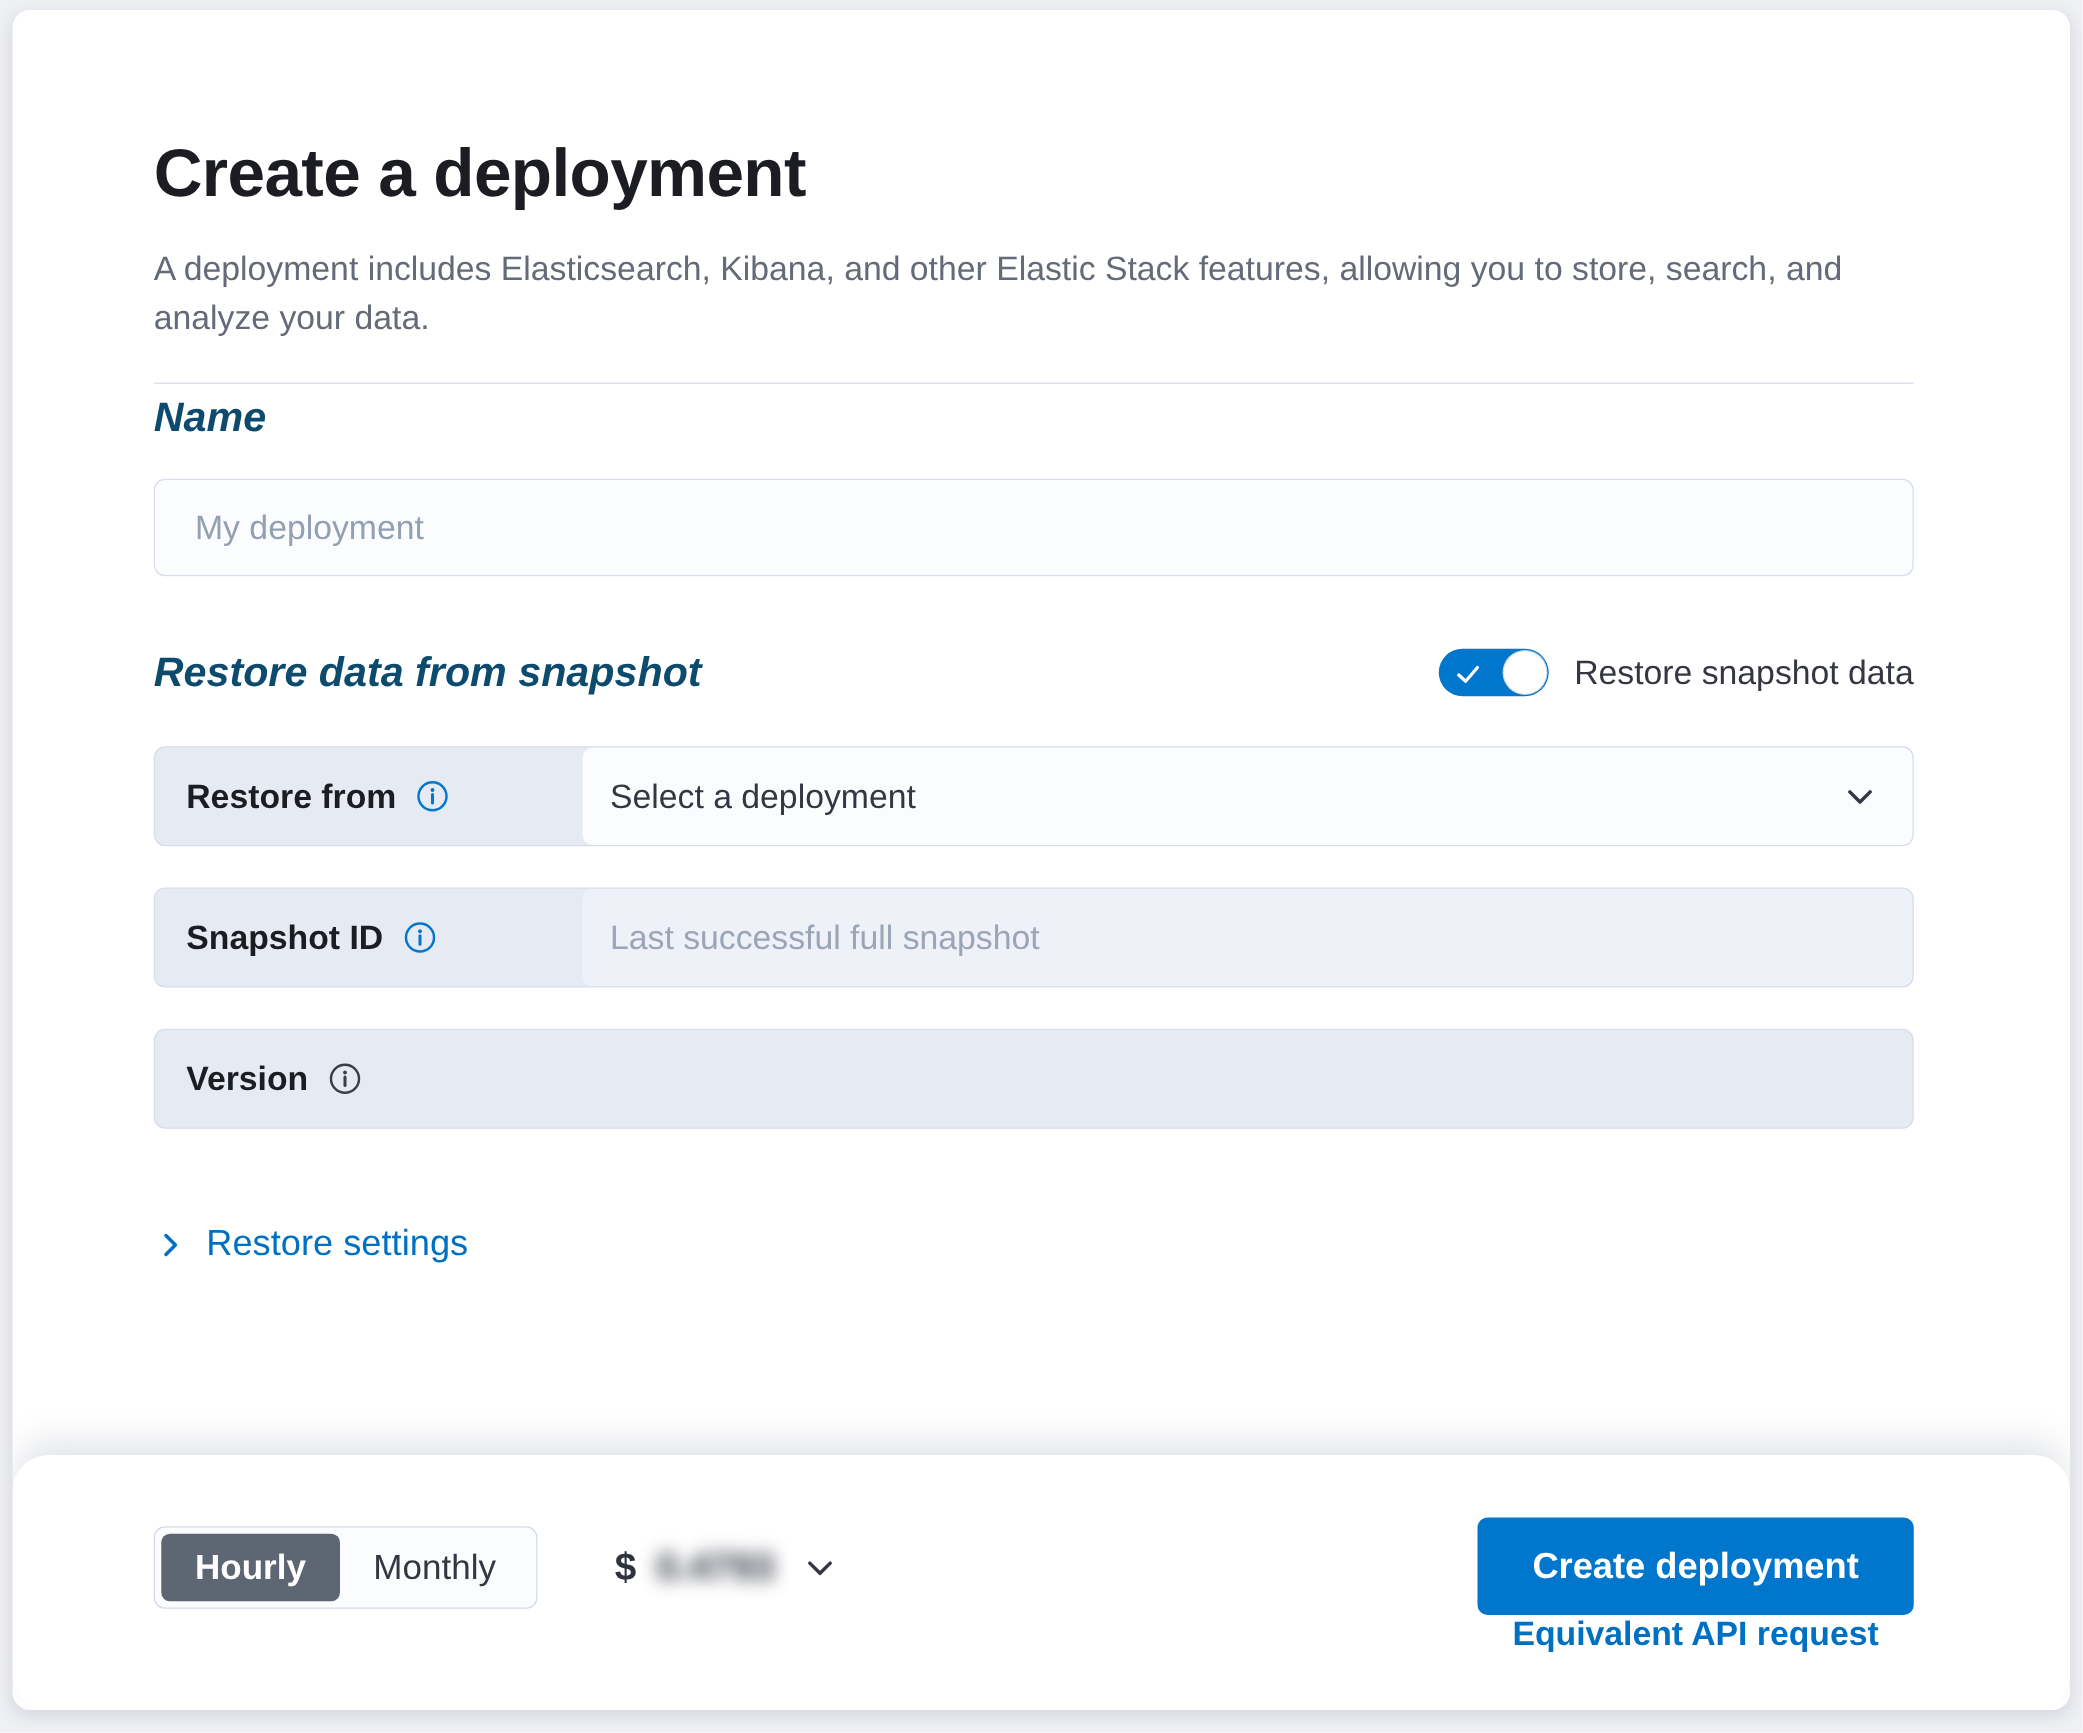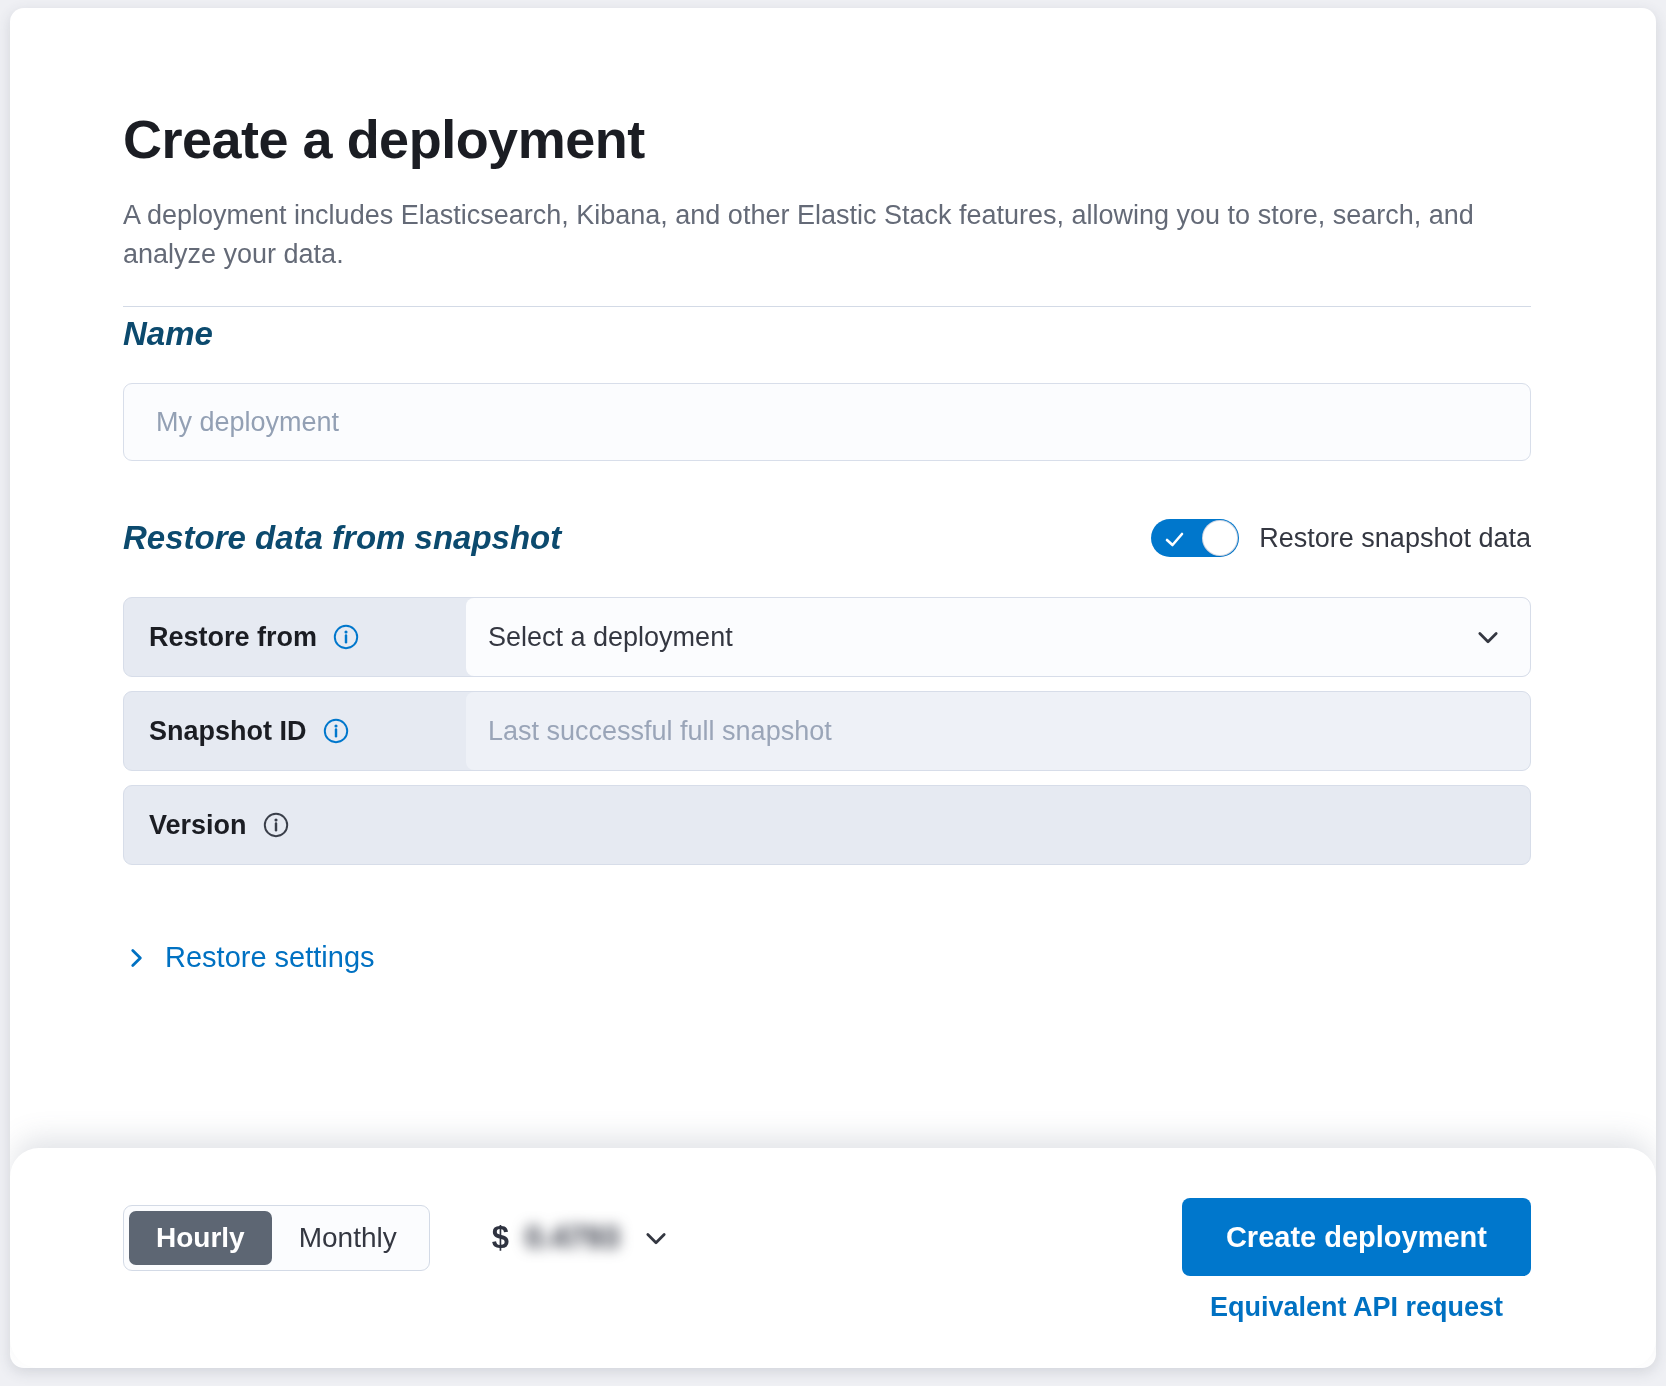--- a/index.html
+++ b/index.html
@@ -63,21 +63,21 @@
     position:absolute;left:12px;top:8px;width:24px;height:24px;
   }
   .toggle .knob{
     position:absolute;right:2px;top:2px;width:34px;height:34px;
     border-radius:50%;background:#ffffff;
     box-shadow:0 0 0 1px #cfd6e3, 0 1px 2px rgba(0,0,0,0.15);
   }
   .toggle-label{font-size:27px;color:#343741;}
   .form-row{
     display:flex;align-items:stretch;
-    height:78px;margin-top:14px;
+    height:78px;margin-top:33px;
     border:1px solid #d7dde9;border-radius:9px;
     background:#e6eaf2;
     overflow:hidden;
   }
   .form-row.first{margin-top:40px;}
   .row-label{
     width:342px;flex:0 0 342px;
     display:flex;align-items:center;gap:16px;
     padding-left:25px;box-sizing:border-box;
   }
@@ -127,21 +127,21 @@
   .billing-option.selected{
     background:#5d6673;color:#ffffff;font-weight:700;
   }
   .price-group{display:flex;align-items:center;gap:16px;cursor:pointer;}
   .price-currency{font-size:31px;font-weight:700;color:#2f3340;}
   .price-value{
     font-size:31px;font-weight:700;color:#2f3340;
     filter:blur(7px);
   }
   .price-chevron{width:28px;height:28px;color:#343741;margin-left:6px;}
-  .footer-right{display:flex;flex-direction:column;align-items:center;gap:16px;}
+  .footer-right{display:flex;flex-direction:column;align-items:center;gap:0;}
   .create-btn{
     font-family:"Liberation Sans", sans-serif;
     background:#0077cc;color:#ffffff;
     font-size:29px;font-weight:600;
     border:none;border-radius:8px;cursor:pointer;
     height:78px;padding:0 44px;
   }
   .api-link{font-size:27px;font-weight:600;color:#0071c2;text-decoration:none;cursor:pointer;}
 </style>
 </head>

